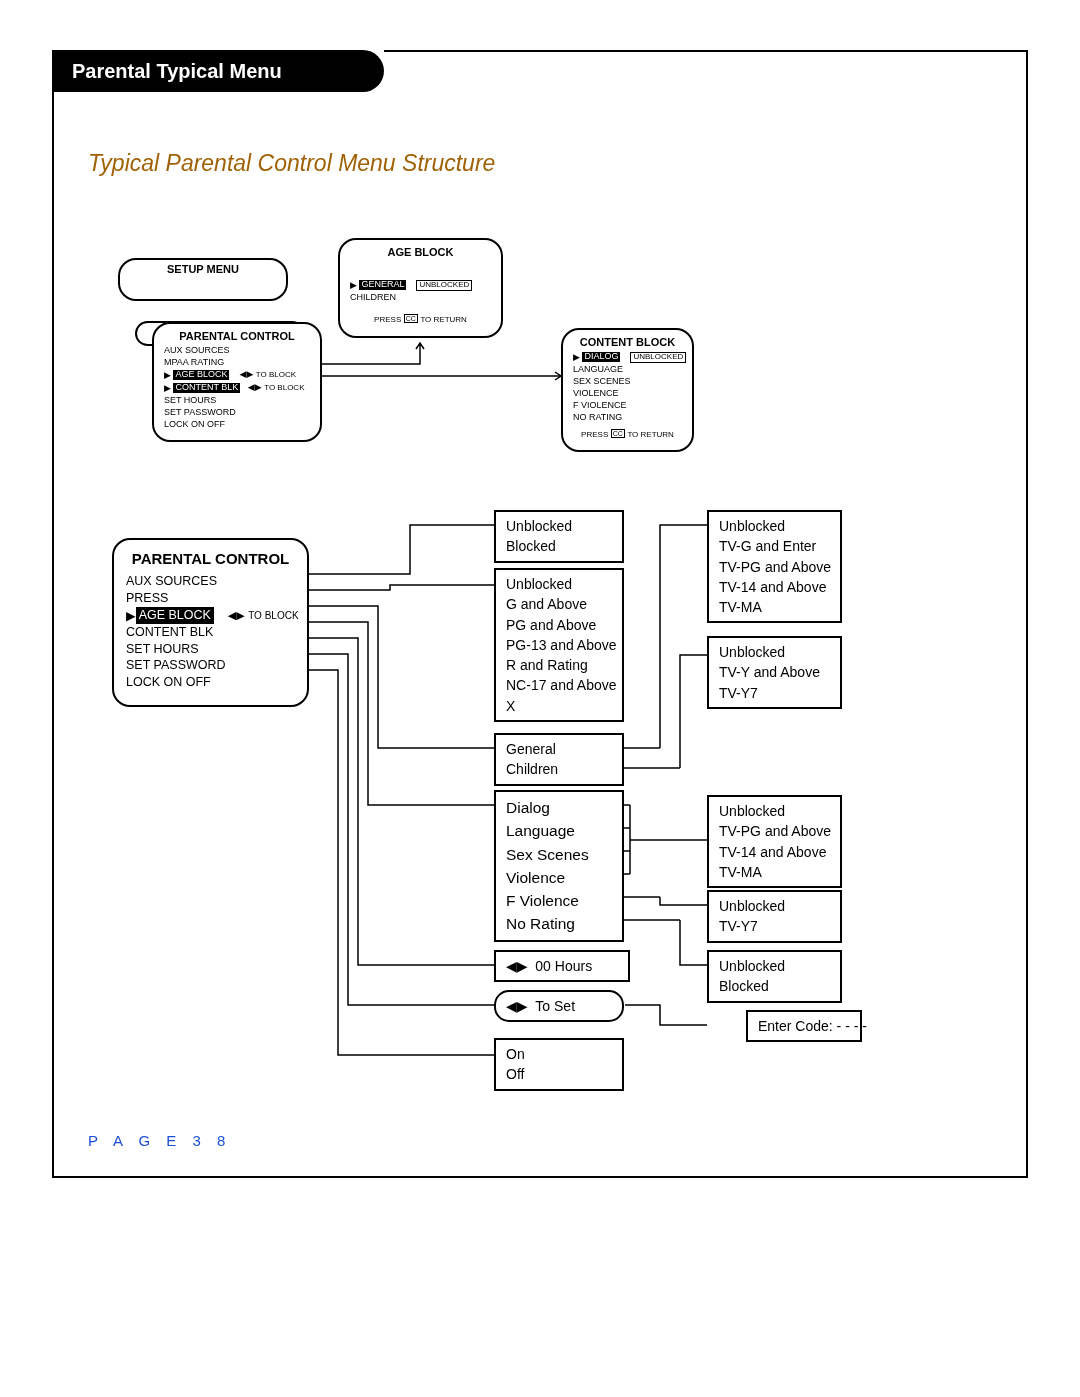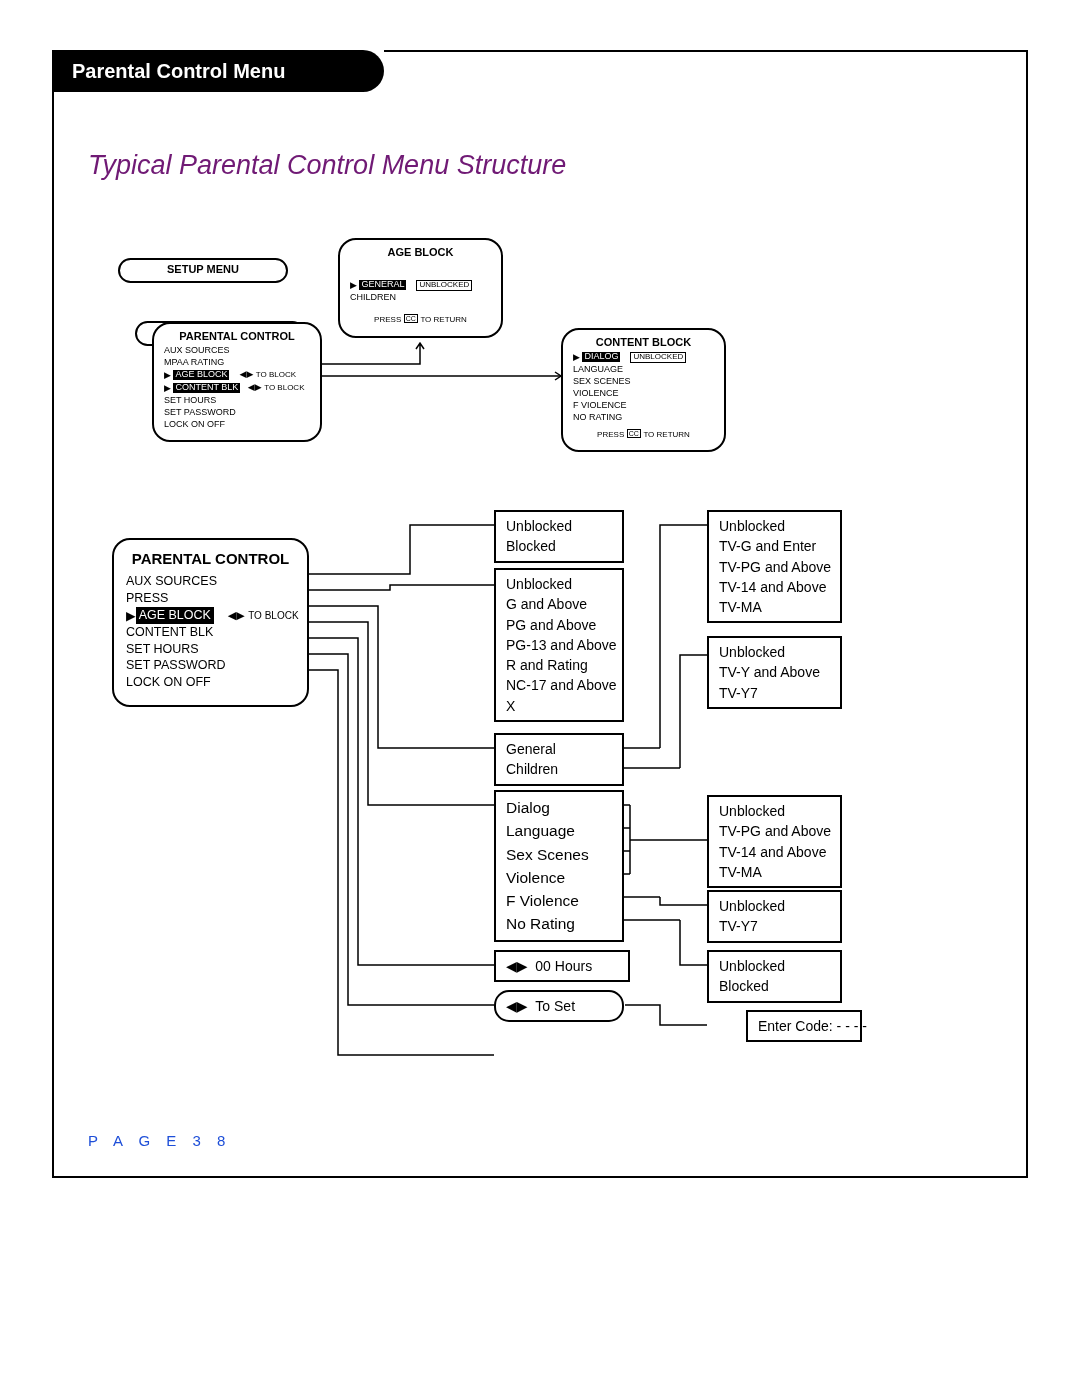--- a/index.html
+++ b/index.html
@@ -45,22 +45,22 @@
     top: 50px;
     width: 644px;
     height: 2px;
     background: #000;
   }
   .subtitle {
     position: absolute;
     left: 88px;
     top: 150px;
     font-style: italic;
-    font-size: 27px;
-    color: #701a75;
+    font-size: 23px;
+    color: #a16207;
   }
   
   .rbox {
     position: absolute;
     border: 2px solid #000;
     border-radius: 18px;
     background: #fff;
     padding: 6px 10px 10px 10px;
   }
   .rbox-title {
@@ -125,21 +125,21 @@
     line-height: 1;
     vertical-align: 1px;
   }
 </style>
 </head>
 <body>
 
 <div class="page">
 
   <div class="title-tab">
-    <span>Parental Control Menu</span>
+    <span>Parental Typical Menu</span>
   </div>
   <div class="title-tab-border"></div>
   <div class="outer-frame"></div>
 
   <div class="subtitle">Typical Parental Control Menu Structure</div>
 
   <svg class="connectors" width="1080" height="1397">
     <g stroke="#000" stroke-width="1.5" fill="none">
 
       <path d="M 292 364 L 420 364 L 420 343 M 416 349 L 420 343 L 424 349"></path>
@@ -186,21 +186,21 @@
       <path d="M 630 840 L 707 840"></path>
 
       <path d="M 660 897 L 660 905 L 707 905"></path>
 
       <path d="M 680 920 L 680 965 L 707 965"></path>
 
       <path d="M 625 1005 L 660 1005 L 660 1025 L 707 1025"></path>
     </g>
   </svg>
 
-  <div class="rbox" style="left:118px; top:258px; width:170px; height:25px; padding:3px 0 0 0;">
+  <div class="rbox" style="left:118px; top:258px; width:170px; height:43px; padding:3px 0 0 0;">
     <span class="rbox-title">SETUP MENU</span>
   </div>
   <div class="rbox" style="left:135px; top:290px; width:170px; height:25px; padding:3px 0 0 0;margin-top:31px;">
     <span class="rbox-title">VIDEO MENU</span>
   </div>
 
   <div class="rbox" style="left:152px; top:322px; width:170px;">
     <span class="rbox-title">PARENTAL CONTROL</span>
     <div class="small-line">AUX SOURCES</div>
     <div class="small-line">MPAA RATING</div>
@@ -234,21 +234,21 @@
     </div>
     <div class="small-line">CHILDREN</div>
     <div style="height:10px;"></div>
     <div class="small-line" style="text-align:center;">
       <span class="tiny">PRESS</span>
       <span class="cc-box">CC</span>
       <span class="tiny">TO RETURN</span>
     </div>
   </div>
 
-  <div class="rbox" style="left:561px; top:328px; width:165px;">
+  <div class="rbox" style="left:561px; top:328px; width:133px;">
     <span class="rbox-title">CONTENT BLOCK</span>
     <div class="small-line">
       <span class="tri">▶</span>
       <span class="hl">DIALOG</span>
       &nbsp;&nbsp;
       <span class="outline tiny">UNBLOCKED</span>
     </div>
     <div class="small-line">LANGUAGE</div>
     <div class="small-line">SEX SCENES</div>
     <div class="small-line">VIOLENCE</div>
@@ -309,20 +309,24 @@
   <div class="sbox" style="left:494px; top:950px; width:136px;">
     <span class="arrows">◀▶</span>
     &nbsp;<span>00 Hours</span>
   </div>
 
   <div class="sbox" style="left:494px; top:990px; width:130px;border-radius:15px;">
     <span class="arrows">◀▶</span>
     &nbsp;<span>To Set</span>
   </div>
 
+  <div class="sbox" style="left:494px; top:1038px; width:130px;">
+    <div>On</div>
+    <div>Off</div>
+  </div>
 
   <div class="sbox" style="left:707px; top:510px; width:135px;">
     <div>Unblocked</div>
     <div>TV-G and Enter</div>
     <div>TV-PG and Above</div>
     <div>TV-14 and Above</div>
     <div>TV-MA</div>
   </div>
 
   <div class="sbox" style="left:707px; top:636px; width:135px;">

